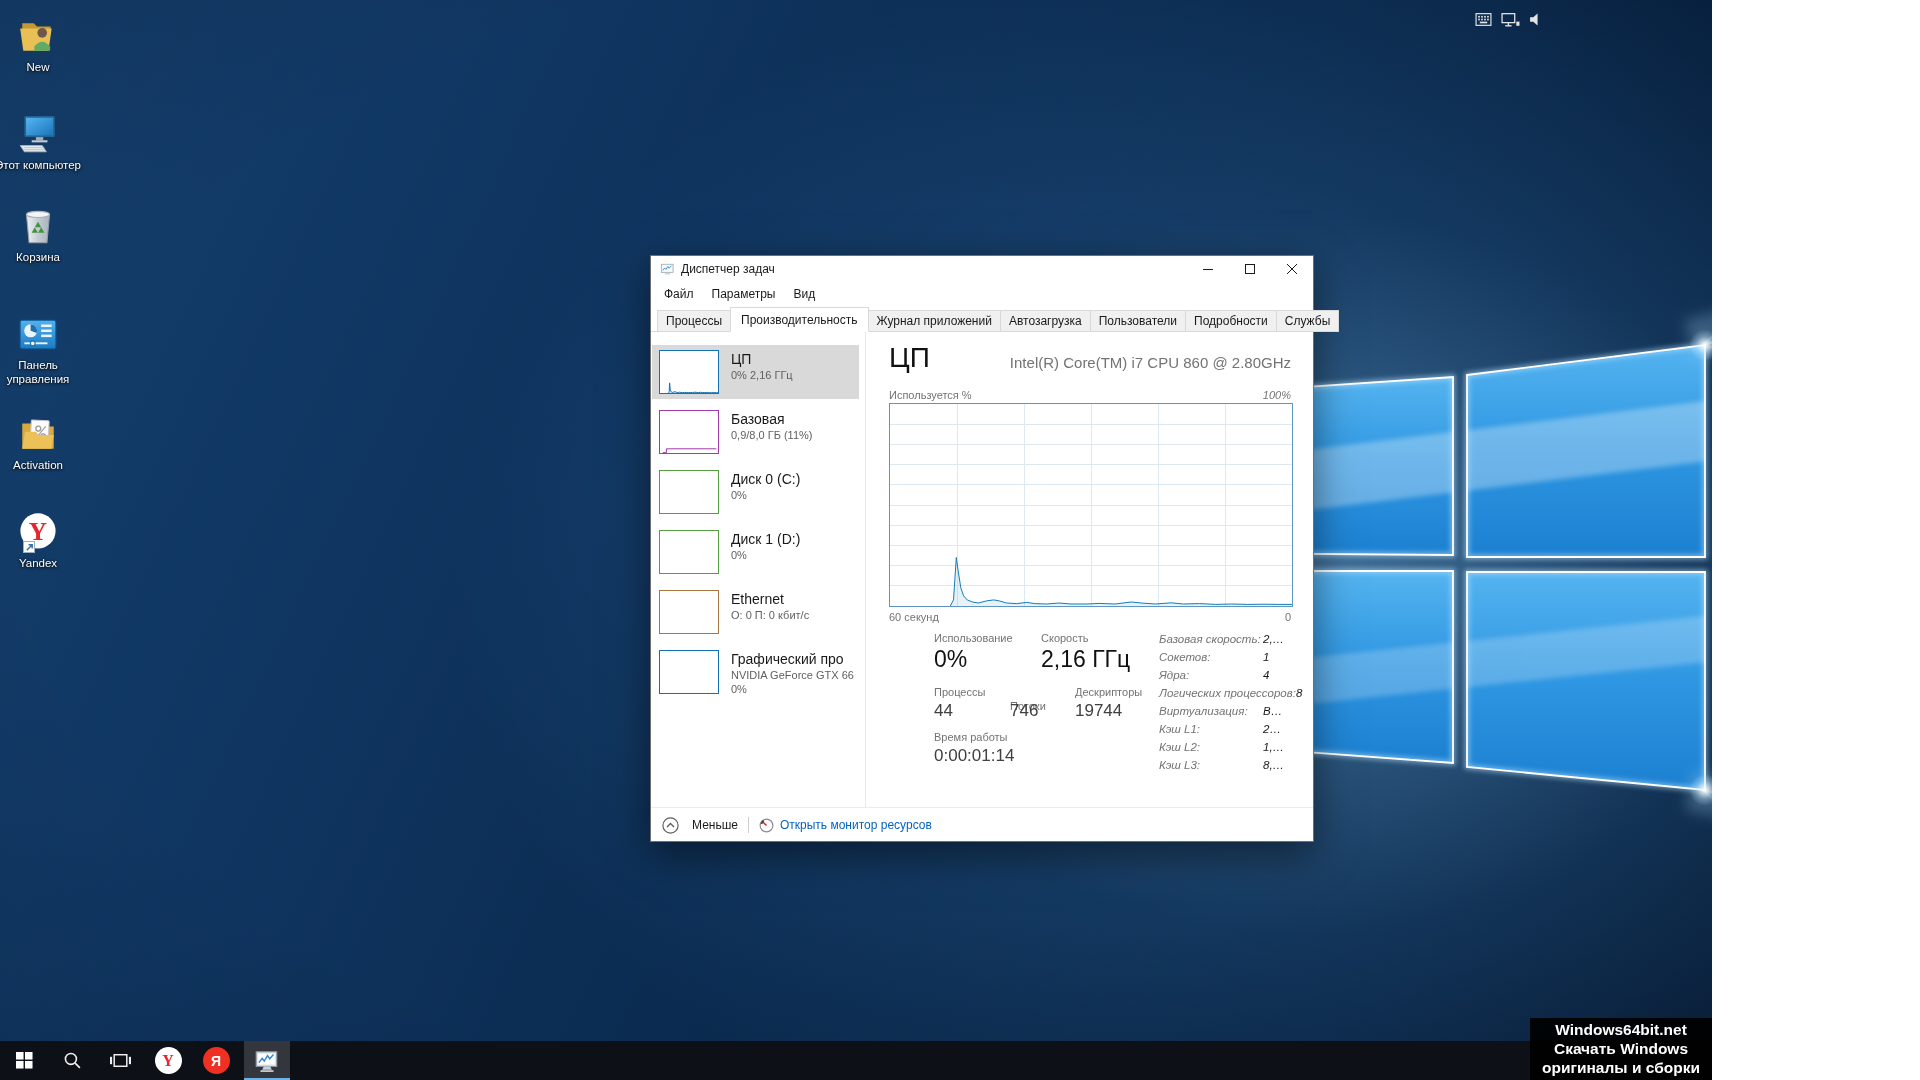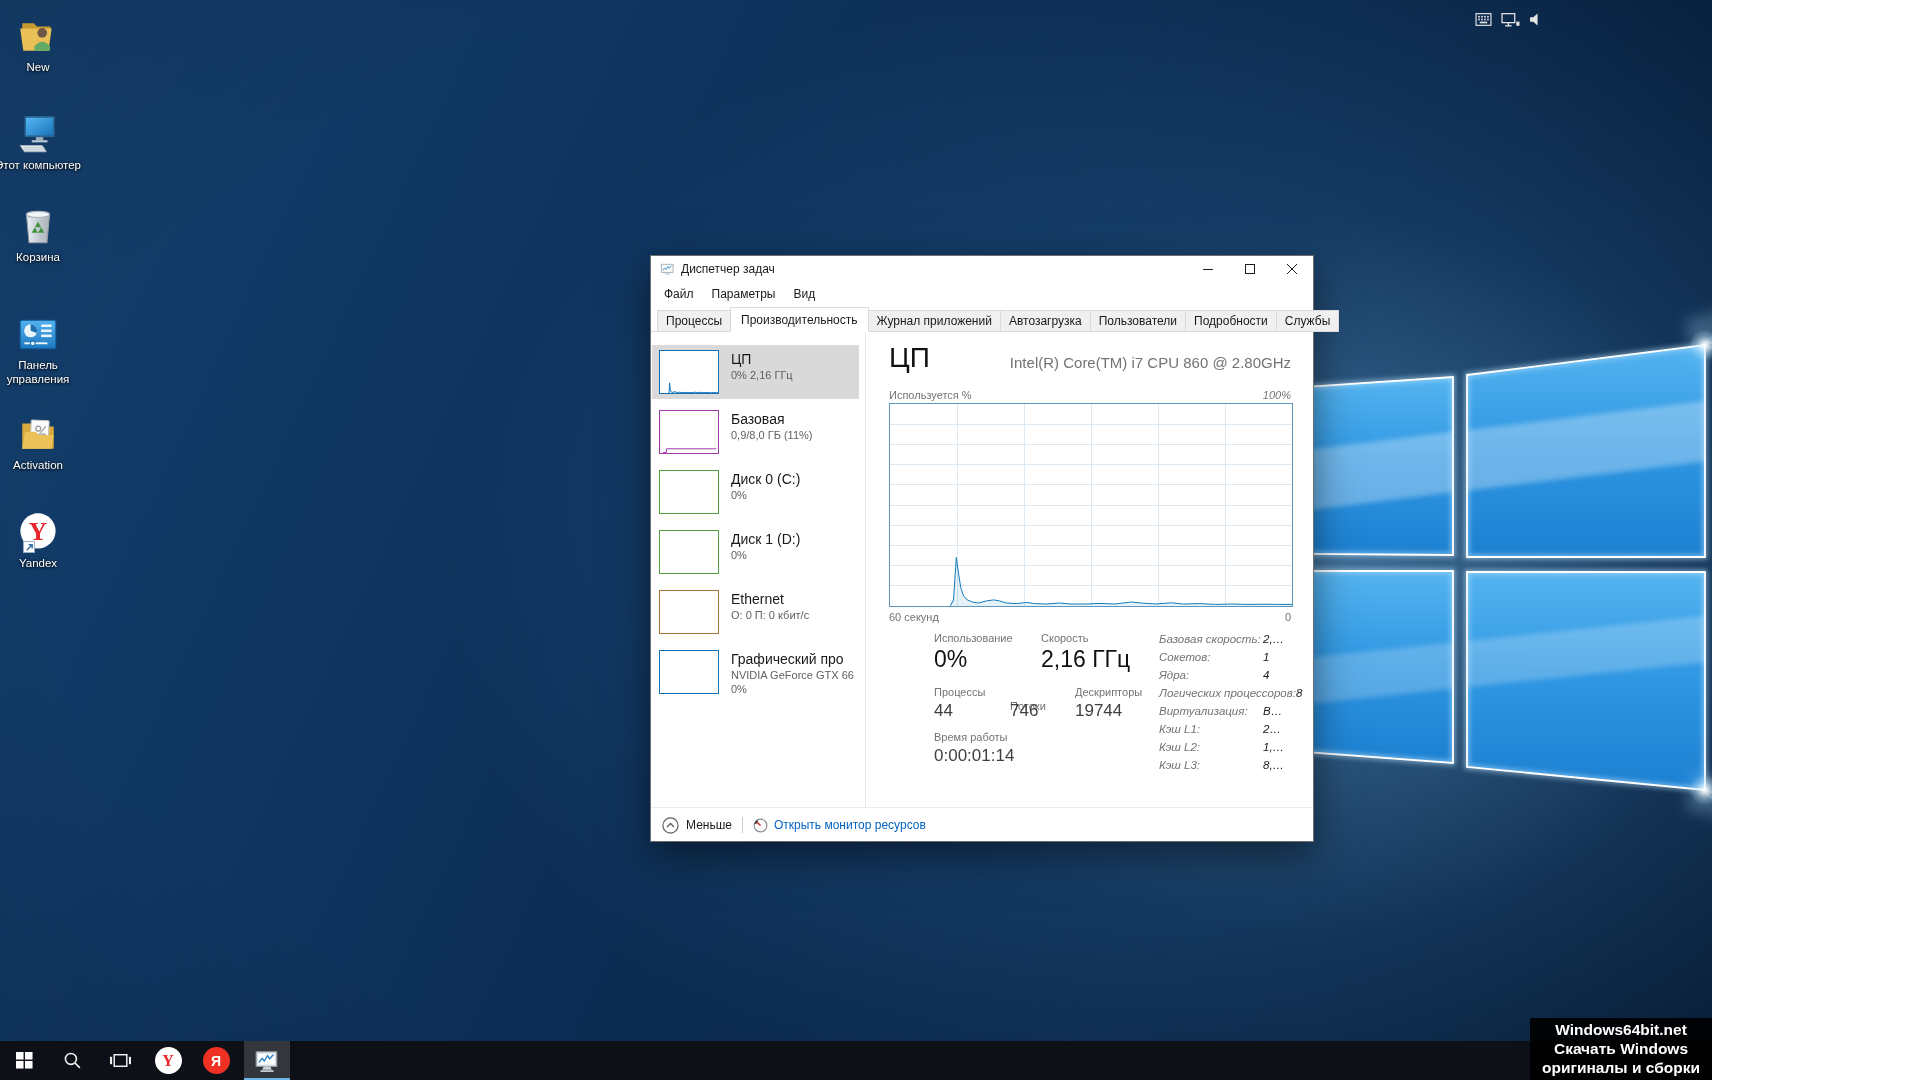--- a/index.html
+++ b/index.html
@@ -63,21 +63,21 @@
   .lbl-br { position:absolute; right:22px; top:279px; }
   .stats { position:absolute; left:23px; top:298px; right:22px; height:170px;margin-left:45px; }
   .st-lbl { font-size:11px; color:#737373; position:absolute; white-space:nowrap; }
   .st-big { font-size:23px; color:#111; position:absolute; white-space:nowrap; }
   .st-mid { font-size:17px; color:#404040; position:absolute; white-space:nowrap; }
   .details { position:absolute; left:225px; top:0; right:0; }
   .drow { display:flex; justify-content:space-between; line-height:18px; font-size:11.5px;font-style:italic; }
   .drow .dl { color:#737373; white-space:nowrap; }
   .drow .dv { color:#191919; width:28px; white-space:nowrap; }
   .tmfooter { height:35px; border-top:1px solid #ececec; display:flex; align-items:center; padding-left:11px; }
-  .footer-less { display:flex; align-items:center; gap:7px; }
+  .footer-less { display:flex; align-items:center; gap:13px; }
   .fdiv { width:1px; height:16px; background:#cfcfcf; margin:0 10px; }
   .footer-link { display:flex; align-items:center; gap:6px; color:#0563c1; }
 
   
   #taskbar { position:absolute; left:0; bottom:0; width:1920px; height:39px; background:#0d1017; z-index:15; display:flex; }
   .tb-btn { width:48px; height:39px; display:flex; align-items:center; justify-content:center; }
   .tb-btn.active { background:rgba(255,255,255,0.16); position:relative; margin-left:4px; width:46px; }
   .tb-btn.active::after { content:""; position:absolute; left:0; bottom:0; width:100%; height:2px; background:#6cb3ea; }
   .circle-ic { border-radius:50%; display:flex; align-items:center; justify-content:center; }
   .tray { position:absolute; right:168px; top:0; height:39px; display:flex; align-items:center; gap:9px; z-index:15; }

